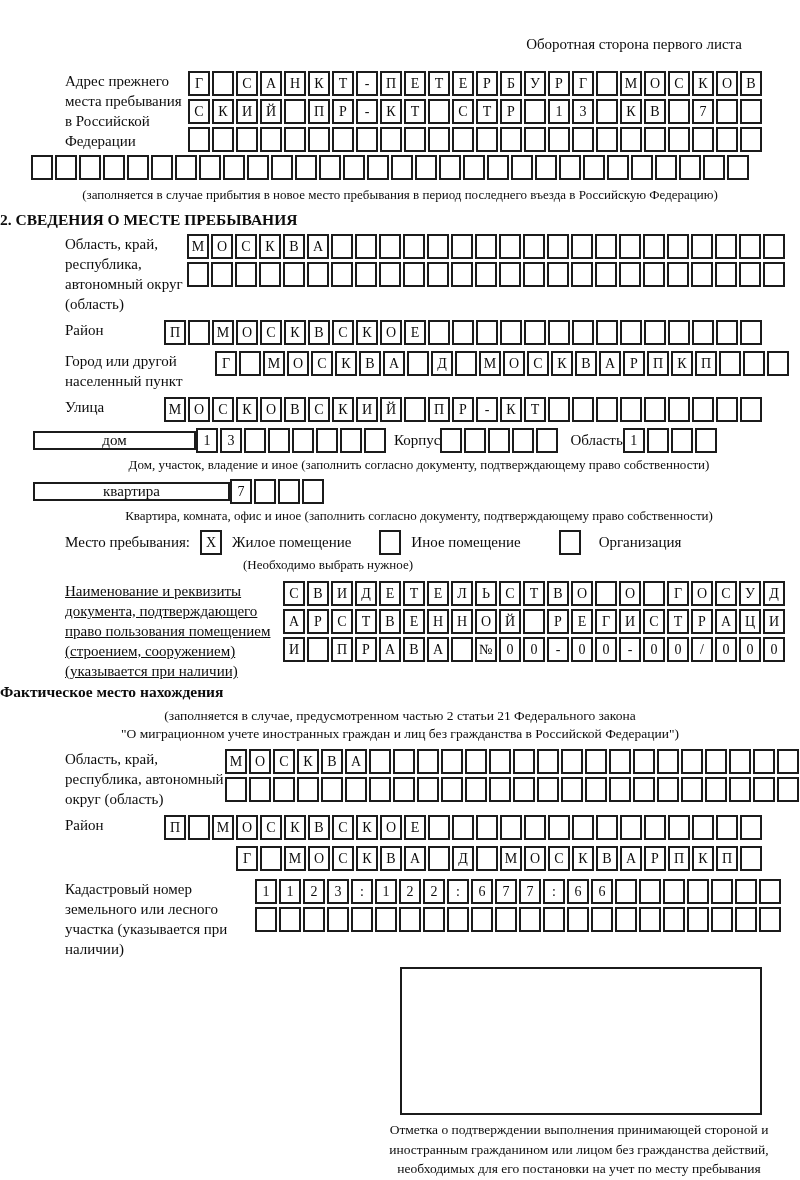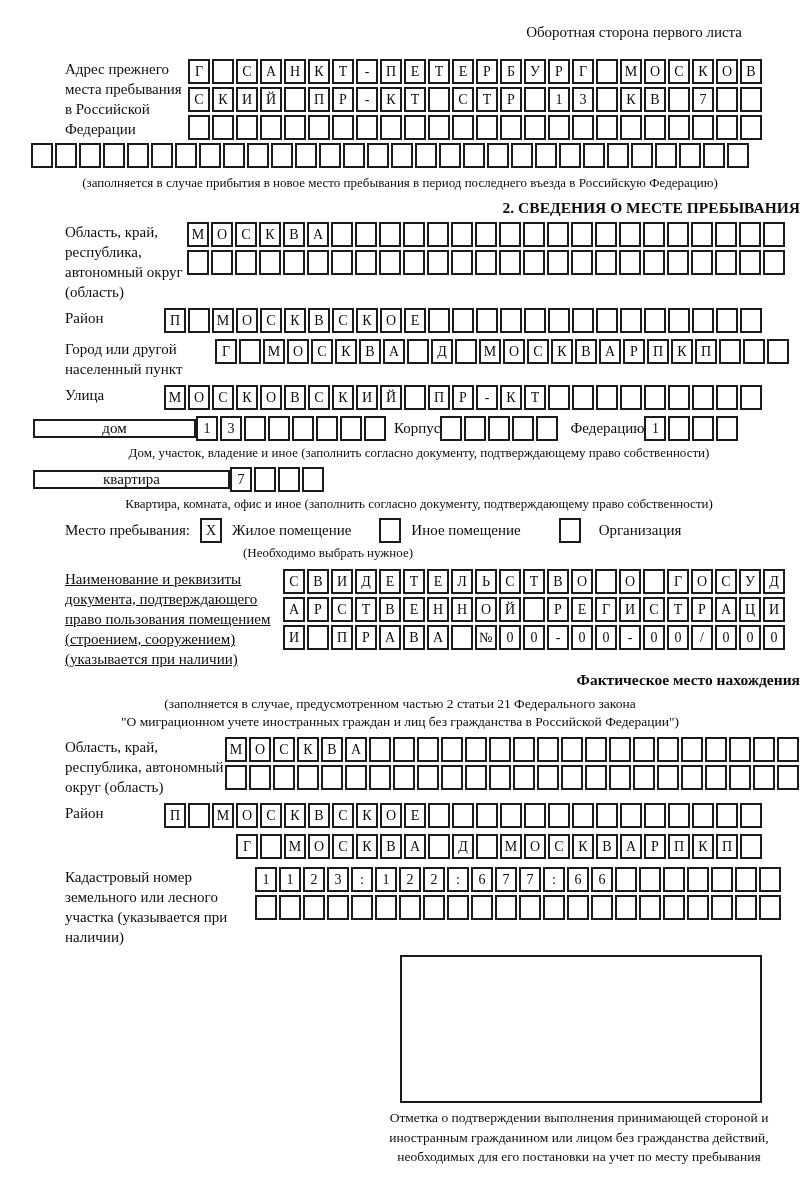--- a/index.html
+++ b/index.html
@@ -1,20 +1,20 @@
 <!DOCTYPE html>
 <html><head>
 <meta charset="utf-8">
 <style>
   html,body{margin:0;padding:0;background:#ffffff;}
   .page{
     width:800px;height:1180px;box-sizing:border-box;overflow:hidden;
     background:#ffffff;color:#0c0c0c;position:relative;
     font-family:"Liberation Serif","DejaVu Serif",serif;
-    padding-top:24px;
+    padding-top:36px;
   }
   .top-note{font-size:15px;text-align:right;padding-right:58px;}
 
   .grp{display:flex;align-items:flex-start;padding:0 38px 0 65px;}
   .flabel{font-size:15px;line-height:20px;flex:0 0 auto;}
   .w115{width:118px;}
   .w120{width:122px;}
   .w150{width:150px;}
   .w160{width:160px;}
   .w185{width:190px;}
@@ -27,21 +27,21 @@
     border:2px solid #1b1b1b;display:flex;align-items:center;justify-content:center;
     font-size:14px;background:#fff;
   }
   .widebox{
     border:2px solid #1b1b1b;height:19px;box-sizing:border-box;
     display:flex;align-items:center;justify-content:center;font-size:15px;background:#fff;
   }
   .inline-label{font-size:15px;line-height:25px;}
   .note{font-size:13px;text-align:center;}
   .note-left{font-size:13px;text-align:center;padding-left:38px;}
-  .h-bold{font-size:15.5px;font-weight:bold;text-align:right;}
+  .h-bold{font-size:15.5px;font-weight:bold;text-align:left;}
   .mt2{margin-top:2px;} .mt4{margin-top:4px;}
   .mt5{margin-top:5px;} .mt6{margin-top:6px;} .mt7{margin-top:7px;}
   .mt8{margin-top:8px;} .mt18{margin-top:18px;}
   .fullrow{padding-left:31px;margin-top:3px;}
   .domrow{display:flex;align-items:center;padding-left:33px;margin-top:6px;}
   .dombox{width:163px;}
   .kvbox{width:197px;}
   .ml4{margin-left:4px;} .ml6{margin-left:6px;} .ml8{margin-left:8px;} .ml12{margin-left:12px;}
   .checkrow{display:flex;align-items:center;padding-left:65px;margin-top:6px;font-size:15px;}
   .checkbox{
@@ -346,21 +346,21 @@
         <span class="cell"></span>
       </div>
     <div class="inline-label ml8">Корпус</div>
     <div class="cells left ml4">
         <span class="cell"></span>
         <span class="cell"></span>
         <span class="cell"></span>
         <span class="cell"></span>
         <span class="cell"></span>
       </div>
-    <div class="inline-label ml12">Федерацию</div>
+    <div class="inline-label ml12">Область</div>
     <div class="cells left ml6">
         <span class="cell">1</span>
         <span class="cell"></span>
         <span class="cell"></span>
         <span class="cell"></span>
       </div>
   </div>
   <div class="note-left mt4">Дом, участок, владение и иное (заполнить согласно документу, подтверждающему право собственности)</div>
 
   <div class="domrow">

